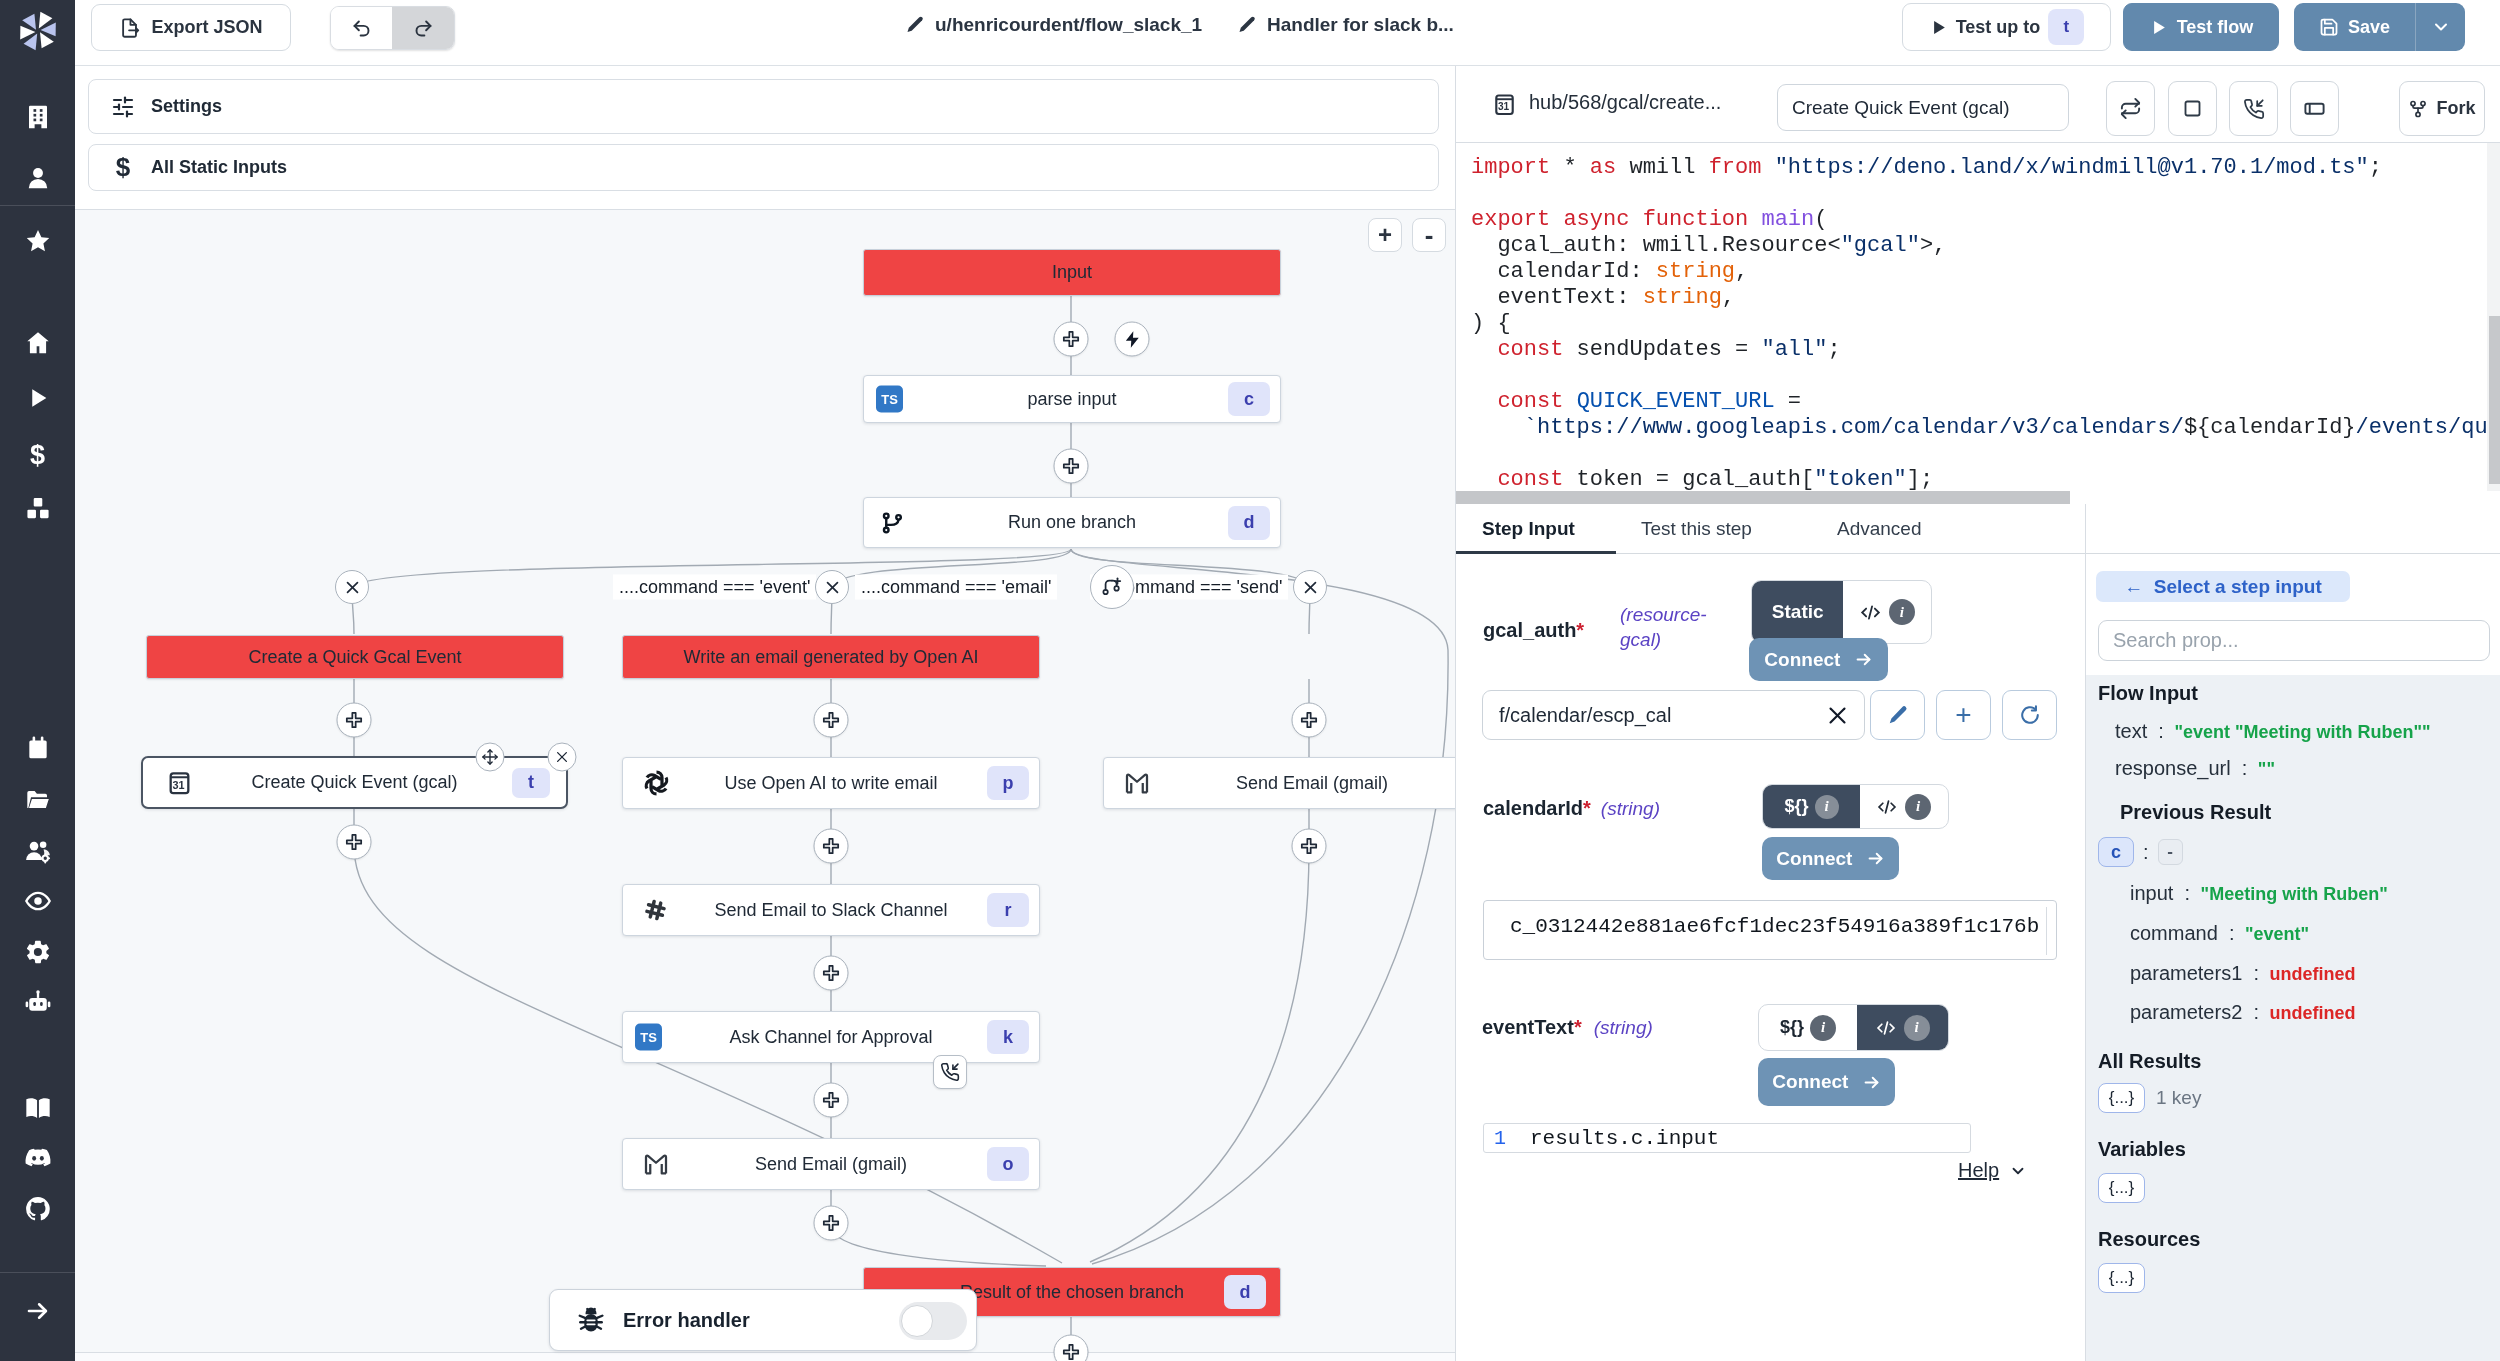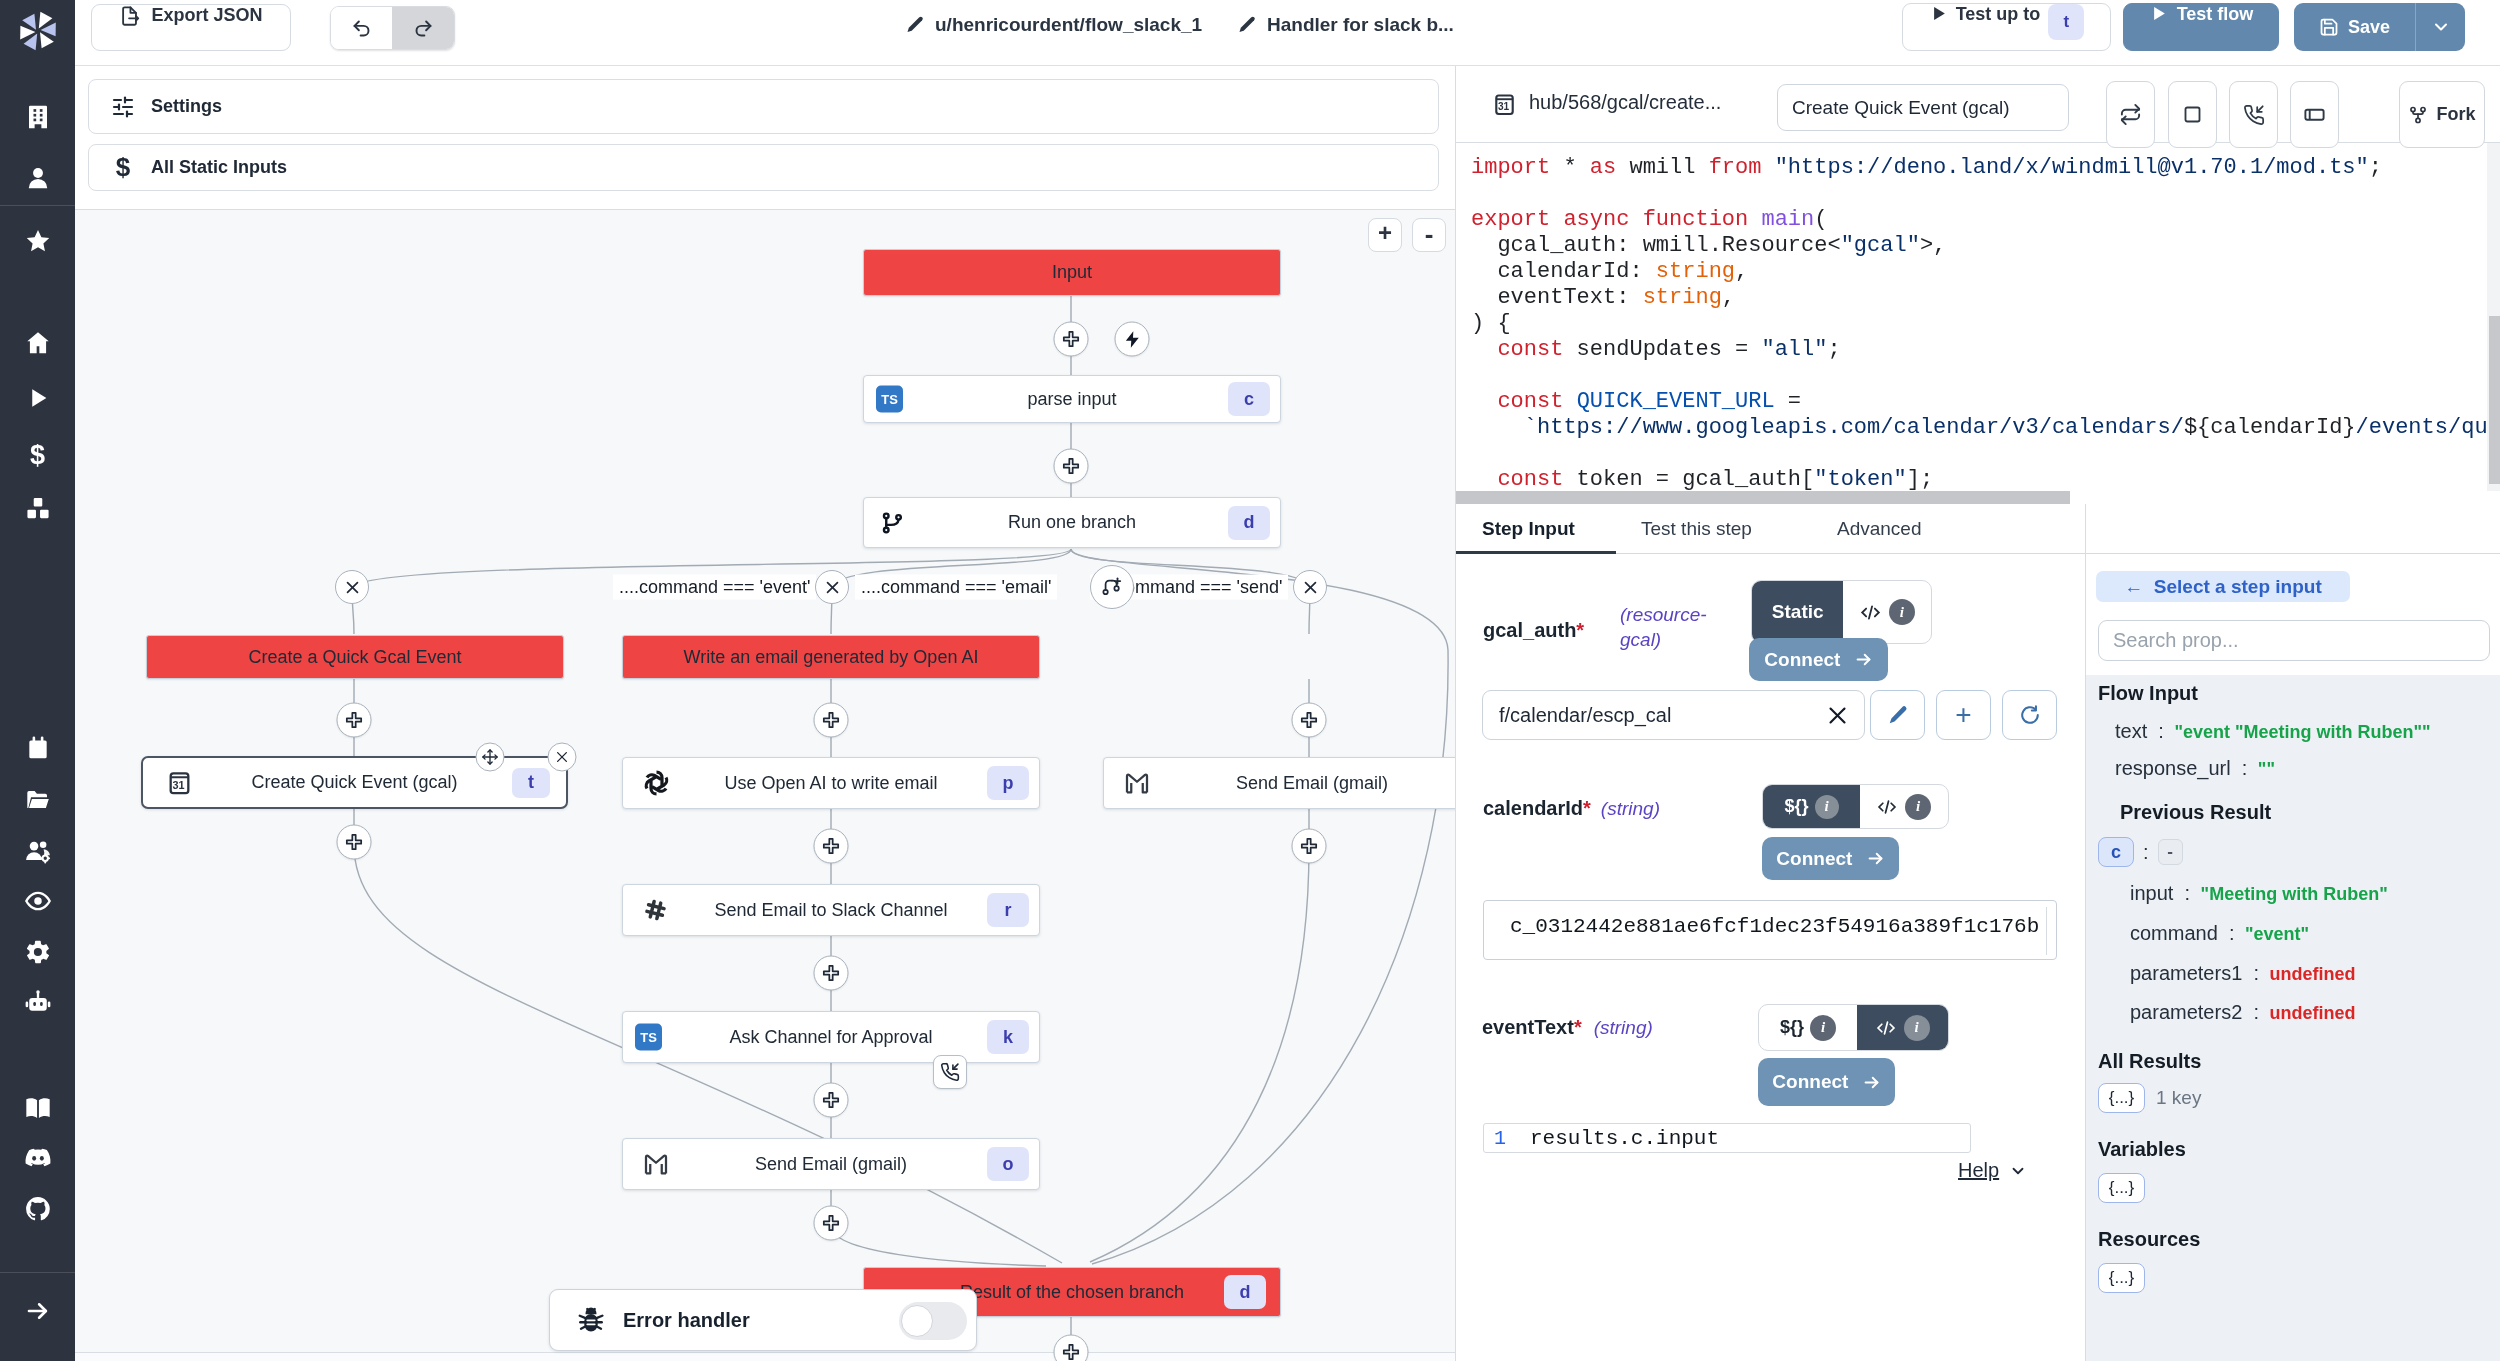--- a/index.html
+++ b/index.html
@@ -5,36 +5,36 @@
 *{margin:0;padding:0;box-sizing:border-box}
 html,body{width:2500px;height:1361px;overflow:hidden}
 body{font-family:"Liberation Sans",sans-serif;background:#fff;color:#1c2733;position:relative}
 .abs{position:absolute}
 svg{display:block}
 
 #sb{left:0;top:0;width:75px;height:1361px;background:#2d333f}
 .sbi{position:absolute;left:50%;transform:translate(-50%,-50%)}
 
 #tb{left:75px;top:0;width:2425px;height:66px;background:#fff;border-bottom:1px solid #dce1e6}
-.btn{display:flex;justify-content:center;gap:10px;border:1px solid #d5dbe1;border-radius:9px;background:#fff;font-weight:700;font-size:18px;color:#2b3440}
+.btn{display:flex;align-items:center;justify-content:center;gap:10px;border:1px solid #d5dbe1;border-radius:9px;background:#fff;font-weight:700;font-size:18px;color:#2b3440}
 .bluebtn{background:#6289ad;border:1px solid #6289ad;color:#fff}
 
 .toolrow{border:1px solid #d9dee4;border-radius:8px;background:#fff;display:flex;align-items:center;font-weight:700;font-size:18px;color:#202a36}
 
 #cv{left:75px;top:210px;width:1380px;height:1151px;background:#f6f8fa;overflow:hidden}
 .node{position:absolute;background:#fff;border:1px solid #cdd5de;border-radius:4px;box-shadow:0 1px 3px rgba(25,35,50,.12);display:flex;align-items:center;justify-content:center;font-size:18px;color:#202a36}
 .hdrn{position:absolute;background:#ef4444;border:1px solid #c7d0da;border-radius:3px;display:flex;align-items:center;justify-content:center;font-size:18px;color:#202a36;box-shadow:0 1px 2px rgba(25,35,50,.10)}
 .nico{position:absolute;left:12px;top:50%;transform:translateY(-50%)}
 .nbadge{position:absolute;right:10px;top:50%;transform:translateY(-50%);width:42px;height:34px;background:#e0e4fa;color:#3b3fae;font-weight:700;border-radius:7px;display:flex;align-items:center;justify-content:center;font-size:18px}
 .pc{position:absolute;width:35px;height:35px;border-radius:50%;background:#fff;border:1px solid #a9b2bc;box-shadow:0 1px 2px rgba(0,0,0,.08);display:flex;align-items:center;justify-content:center;transform:translate(-50%,-50%)}
 .xc{position:absolute;width:34px;height:34px;border-radius:50%;background:#fff;border:1px solid #a9b2bc;display:flex;align-items:center;justify-content:center;transform:translate(-50%,-50%)}
 .blabel{position:absolute;font-size:18px;color:#141c26;white-space:nowrap;transform:translateY(-50%);background:#fff;padding:2px 6px}
 
 #rp{left:1455px;top:66px;width:1045px;height:1295px;background:#fff;border-left:1px solid #d8dde3}
-.icobtn{position:absolute;width:49px;height:67px;border:1px solid #d2d8de;border-radius:9px;background:#fff;display:flex;align-items:center;justify-content:center}
+.icobtn{position:absolute;width:49px;height:55px;border:1px solid #d2d8de;border-radius:9px;background:#fff;display:flex;align-items:center;justify-content:center}
 .code{font-family:"Liberation Mono",monospace;font-size:22px;line-height:26px;white-space:pre;font-weight:500}
 .ck{color:#cf222e}.cs{color:#0a3069}.cf{color:#8250df}.ct{color:#e36209}.cv2{color:#0550ae}.cp{color:#1f2328}
 .tab{position:absolute;font-size:19px;color:#333e4c}
 .flabel{font-size:20px;font-weight:700;color:#1b2530}
 .ftype{font-size:19px;font-style:italic;color:#5b43c4}
 .red{color:#cc2030}
 .connect{position:absolute;background:#6e93b5;color:#fff;font-weight:700;font-size:19px;border-radius:10px;display:flex;align-items:center;justify-content:center;gap:8px}
 .tgl{position:absolute;display:flex;border:1px solid #d3d9df;border-radius:10px;background:#fff;overflow:hidden}
 .tgseg{display:flex;align-items:center;justify-content:center;gap:8px}
 .tgdark{background:#3e4c5f;color:#fff}

